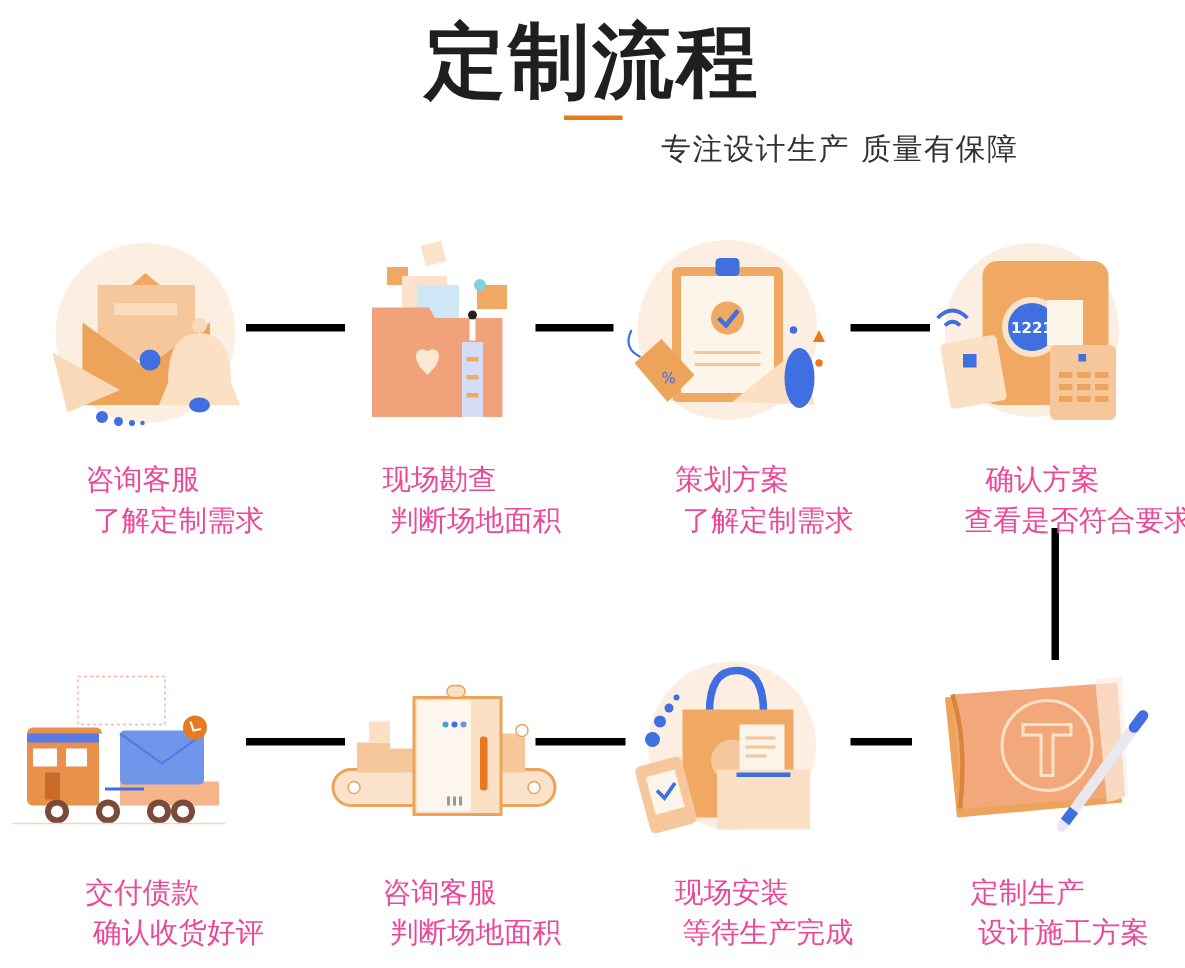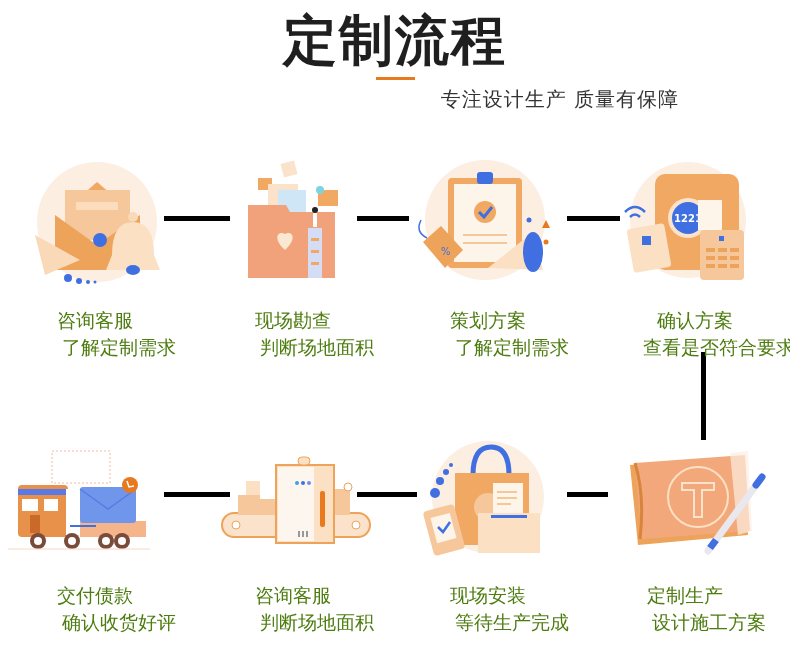--- a/index.html
+++ b/index.html
@@ -5,21 +5,21 @@
   html, body { margin: 0; padding: 0; background: #ffffff; }
   body { width: 790px; height: 645px; position: relative; overflow: hidden;
          font-family: "DejaVu Sans", "Liberation Sans", sans-serif; color: #222; }
   .title { position: absolute; left: 0; width: 790px; top: 6px; text-align: center;
            font-size: 54px; font-weight: bold; color: #1f1f1f; letter-spacing: 2px; line-height: 70px; }
   .accent-bar { position: absolute; left: 376px; top: 77px; width: 39px; height: 3px; background: #e8791e; }
   .subtitle { position: absolute; left: 0; width: 668px; top: 84px; text-align: right;
               font-size: 20px; color: #333; letter-spacing: 1px; line-height: 30px; margin-left: 11px; }
   .step { position: absolute; width: 190px; text-align: center; }
   .step .icon { position: absolute; left: 0; top: 0; width: 190px; height: 130px; }
-  .step .label { position: absolute; left: 0; width: 190px; font-size: 19px; line-height: 27px; color: #4d7c0f; }
+  .step .label { position: absolute; left: 0; width: 190px; font-size: 19px; line-height: 27px; color: #ec4899; }
   .step .l1 { top: 147px; }
   .step .l2 { top: 174px; padding-left: 24px; }
   .connector { position: absolute; background: #000; }
   .h { height: 5px; }
   .v { width: 5px; }
   svg { display: block; }
 </style>
 </head>
 <body>
 

